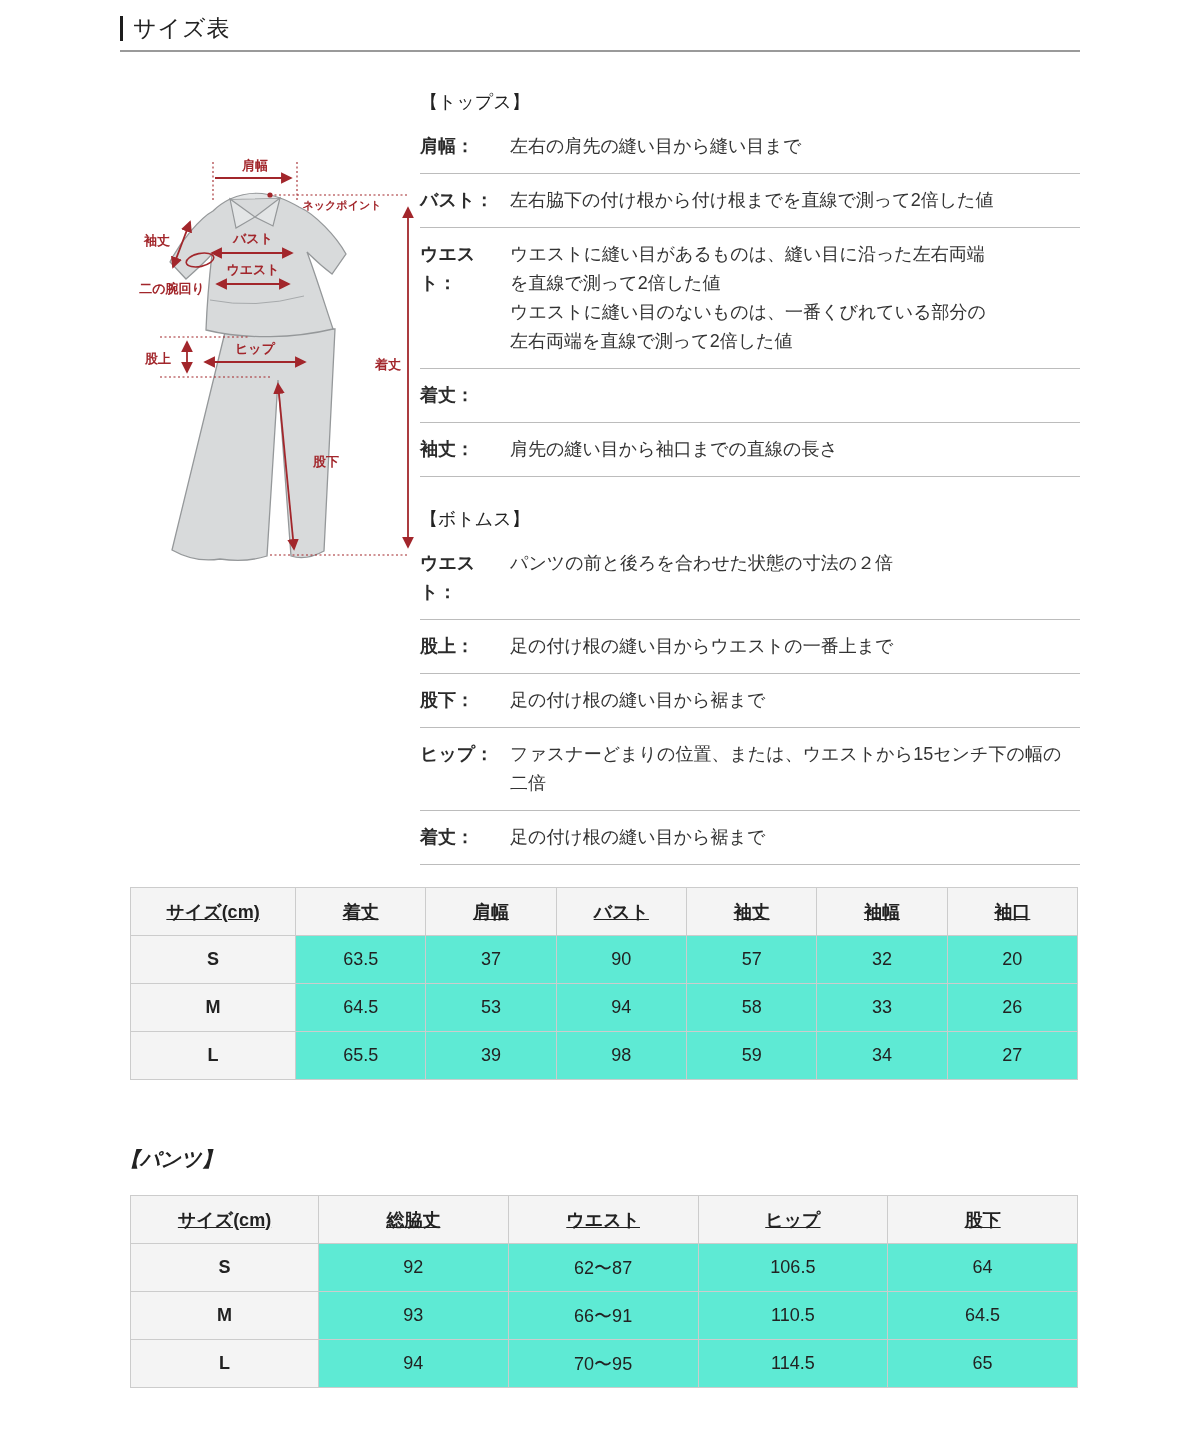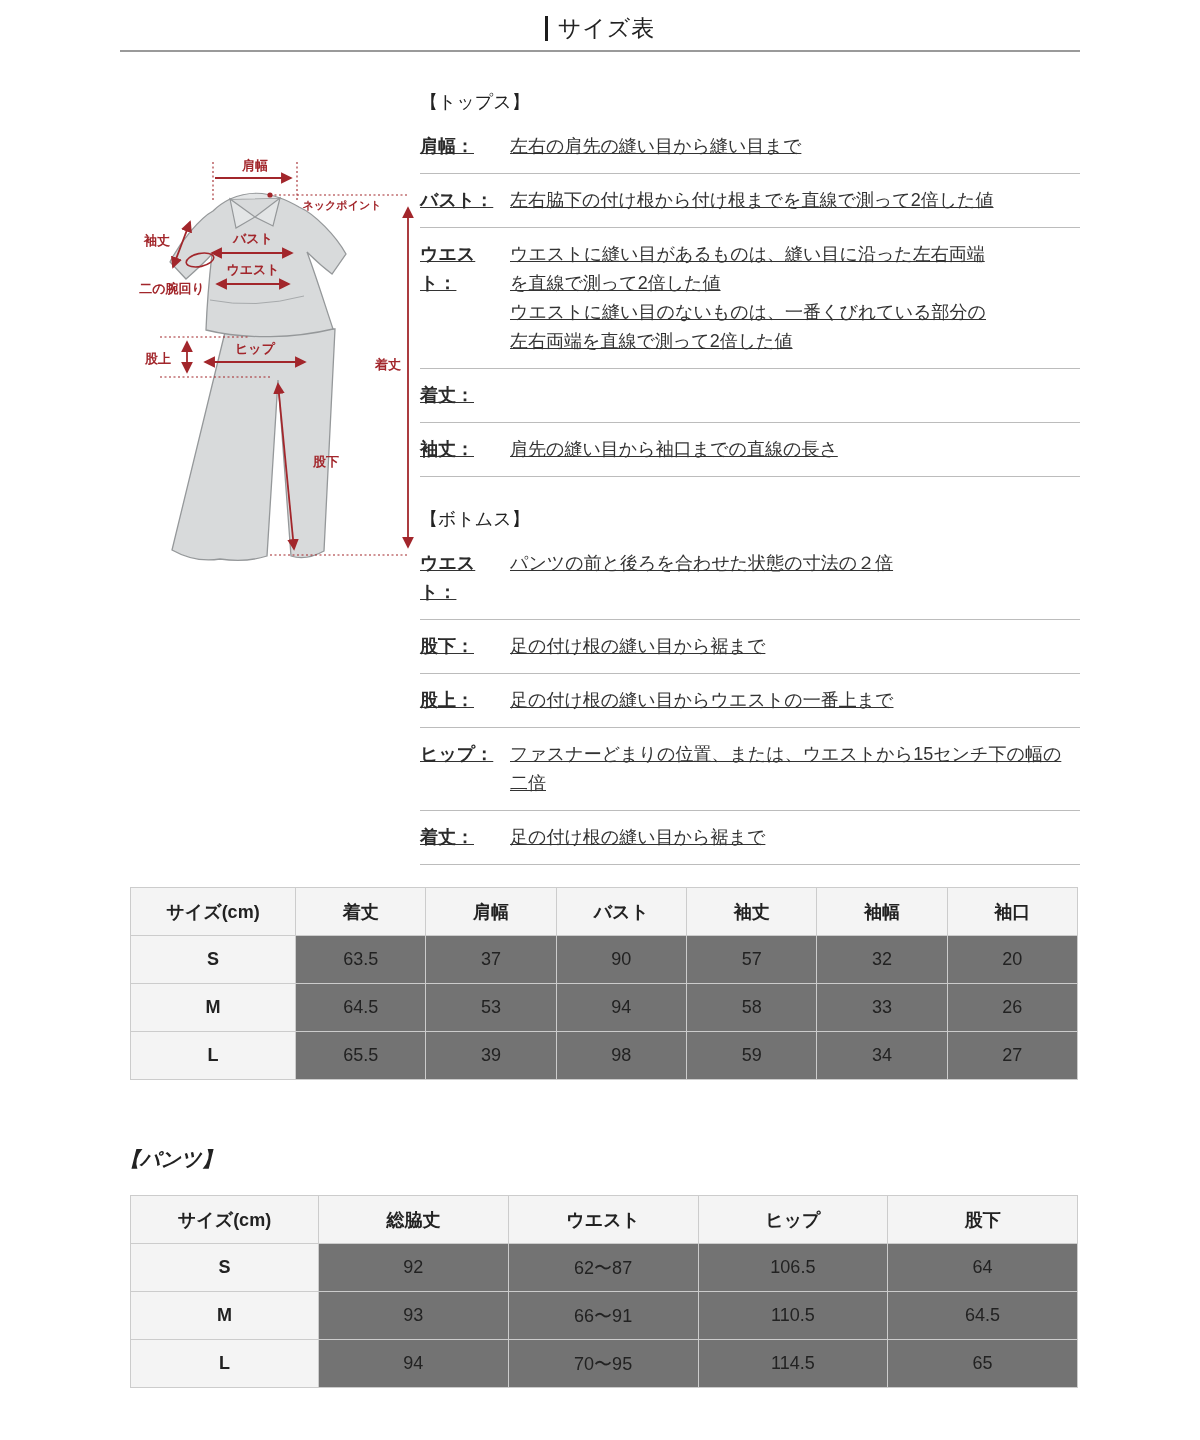--- a/index.html
+++ b/index.html
@@ -3,50 +3,50 @@
 <meta charset="utf-8">
 <style>
   html,body{margin:0;padding:0;background:#fff;}
   body{
     width:1200px;height:1440px;overflow:hidden;box-sizing:border-box;
     font-family:"Liberation Sans","DejaVu Sans",sans-serif;color:#333;
   }
   .content{margin-left:120px;width:960px;padding-top:12px;}
 
   
-  .title-row{display:flex;align-items:center;height:32px;justify-content:center;}
+  .title-row{display:flex;align-items:center;height:32px;}
   .title-bar{width:3px;height:25px;background:#1c1c1c;margin-right:10px;}
   .page-title{font-size:23px;color:#222;letter-spacing:1px;}
   .title-divider{border:none;border-bottom:2px solid #9a9a9a;margin:6px 0 0 0;}
 
   
   .main-row{display:flex;margin-top:36px;}
   .diagram-col{width:300px;position:relative;flex-shrink:0;}
   .diagram-svg{position:absolute;top:44px;left:0;}
   .defs-col{flex:1;min-width:0;}
 
   .def-heading{font-size:18px;font-weight:400;color:#222;margin:0 0 4px 0;line-height:28px;}
   .def-heading.bottoms{margin-top:28px;}
   .def-row{display:flex;padding:12px 0 12px 0;border-bottom:1px solid #bcbcbc;
-           font-size:18px;line-height:29px;text-decoration:underline;}
+           font-size:18px;line-height:29px;}
   .def-term{width:90px;flex-shrink:0;font-weight:600;color:#2b2b2b;}
   .def-desc{flex:1;white-space:pre-line;color:#333;}
   .red-dot{color:#8f1d24;}
 
   
   .tbl-heading{font-size:20px;font-weight:700;color:#222;margin:0;}
   .jacket-heading{margin-top:50px;}
   .pants-heading{margin-top:66px;font-style:italic;}
   table.size-table{border-collapse:collapse;width:948px;margin:22px 0 0 10px;
                    table-layout:fixed;font-size:18px;color:#222;}
   .size-table th,.size-table td{border:1px solid #ccc;height:47px;text-align:center;
                                 vertical-align:middle;padding:0;}
-  .size-table thead th{background:#f4f4f4;font-weight:700;}
+  .size-table thead th{background:#f4f4f4;font-weight:700;text-decoration:underline;}
   .size-table tbody th{background:#f4f4f4;font-weight:700;}
-  .size-table td{background:#737373;font-weight:400;}
+  .size-table td{background:#5eead4;font-weight:400;}
 
   
   .ann-label{fill:#a2262b;font-size:13px;font-weight:700;font-family:"Liberation Sans","DejaVu Sans",sans-serif;}
   .ann-label.small{font-size:11px;}
 </style>
 </head>
 <body>
 
 <div class="content">
 
@@ -168,26 +168,26 @@
         <span class="def-desc">肩先の縫い目から袖口までの直線の長さ</span>
       </div>
 
       <h3 class="def-heading bottoms">【ボトムス】</h3>
 
       <div class="def-row">
         <span class="def-term">ウエスト：</span>
         <span class="def-desc">パンツの前と後ろを合わせた状態の寸法の２倍</span>
       </div>
       <div class="def-row">
+        <span class="def-term">股上：</span>
+        <span class="def-desc">足の付け根の縫い目からウエストの一番上まで</span>
+      </div>
+      <div class="def-row">
         <span class="def-term">股下：</span>
         <span class="def-desc">足の付け根の縫い目から裾まで</span>
-      </div>
-      <div class="def-row">
-        <span class="def-term">股上：</span>
-        <span class="def-desc">足の付け根の縫い目からウエストの一番上まで</span>
       </div>
       <div class="def-row">
         <span class="def-term">ヒップ：</span>
         <span class="def-desc">ファスナーどまりの位置、または、ウエストから15センチ下の幅の
 二倍</span>
       </div>
       <div class="def-row">
         <span class="def-term">着丈：</span>
         <span class="def-desc">足の付け根の縫い目から裾まで</span>
       </div>

